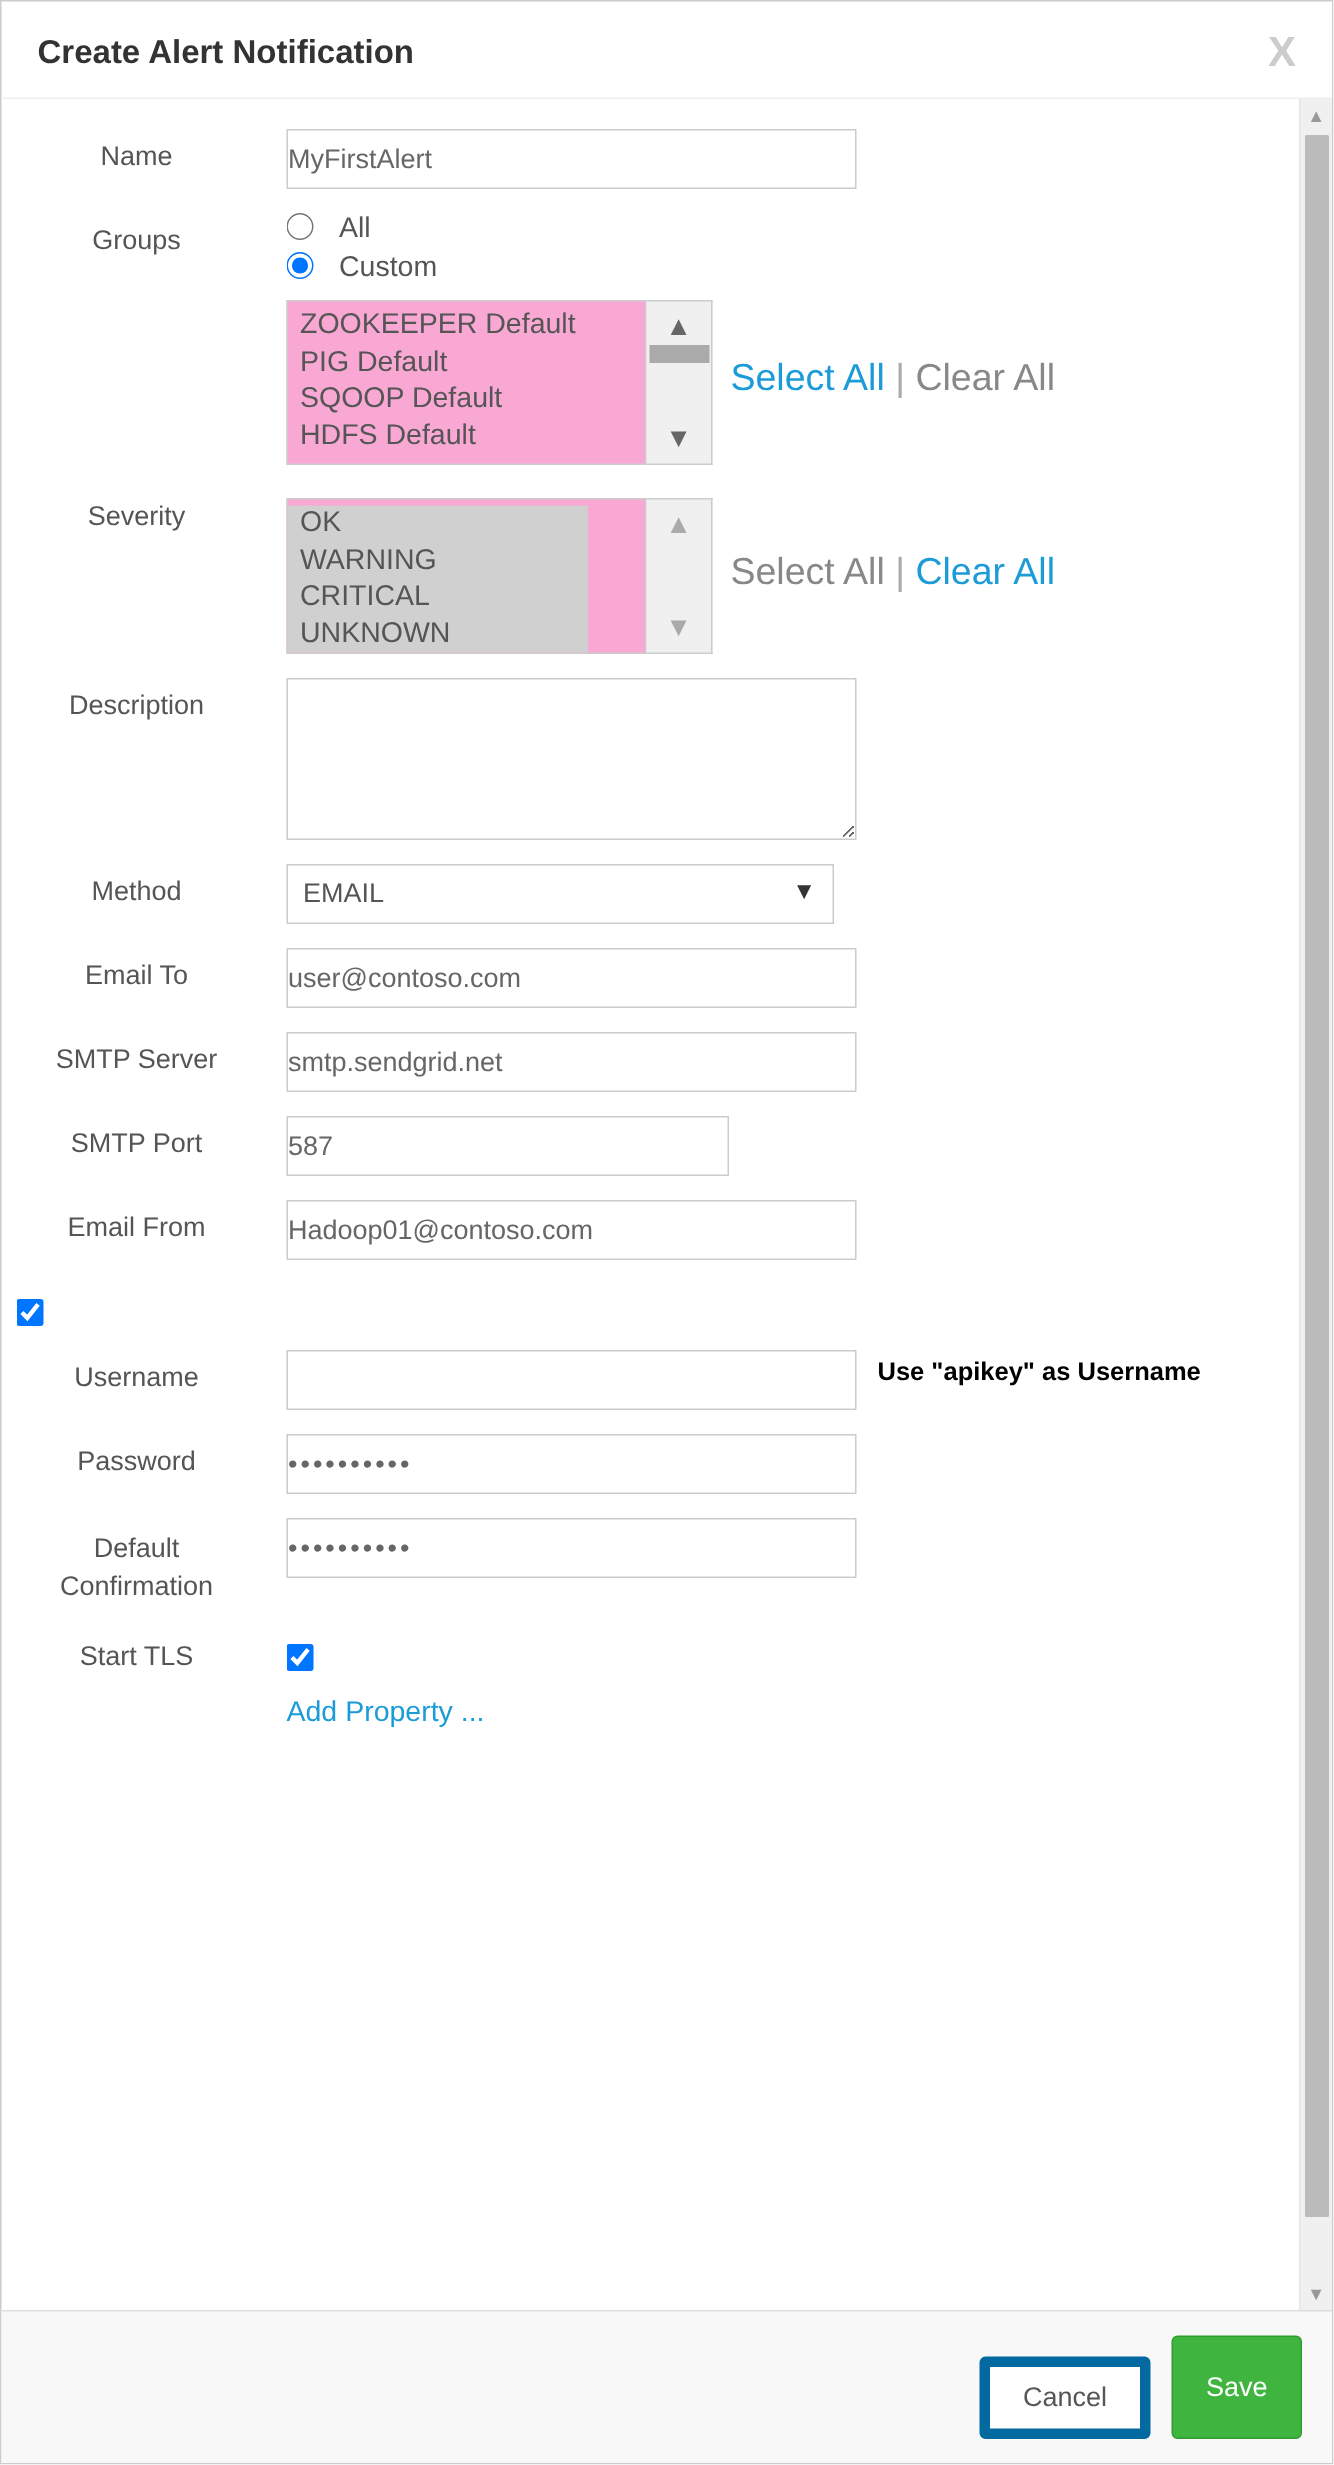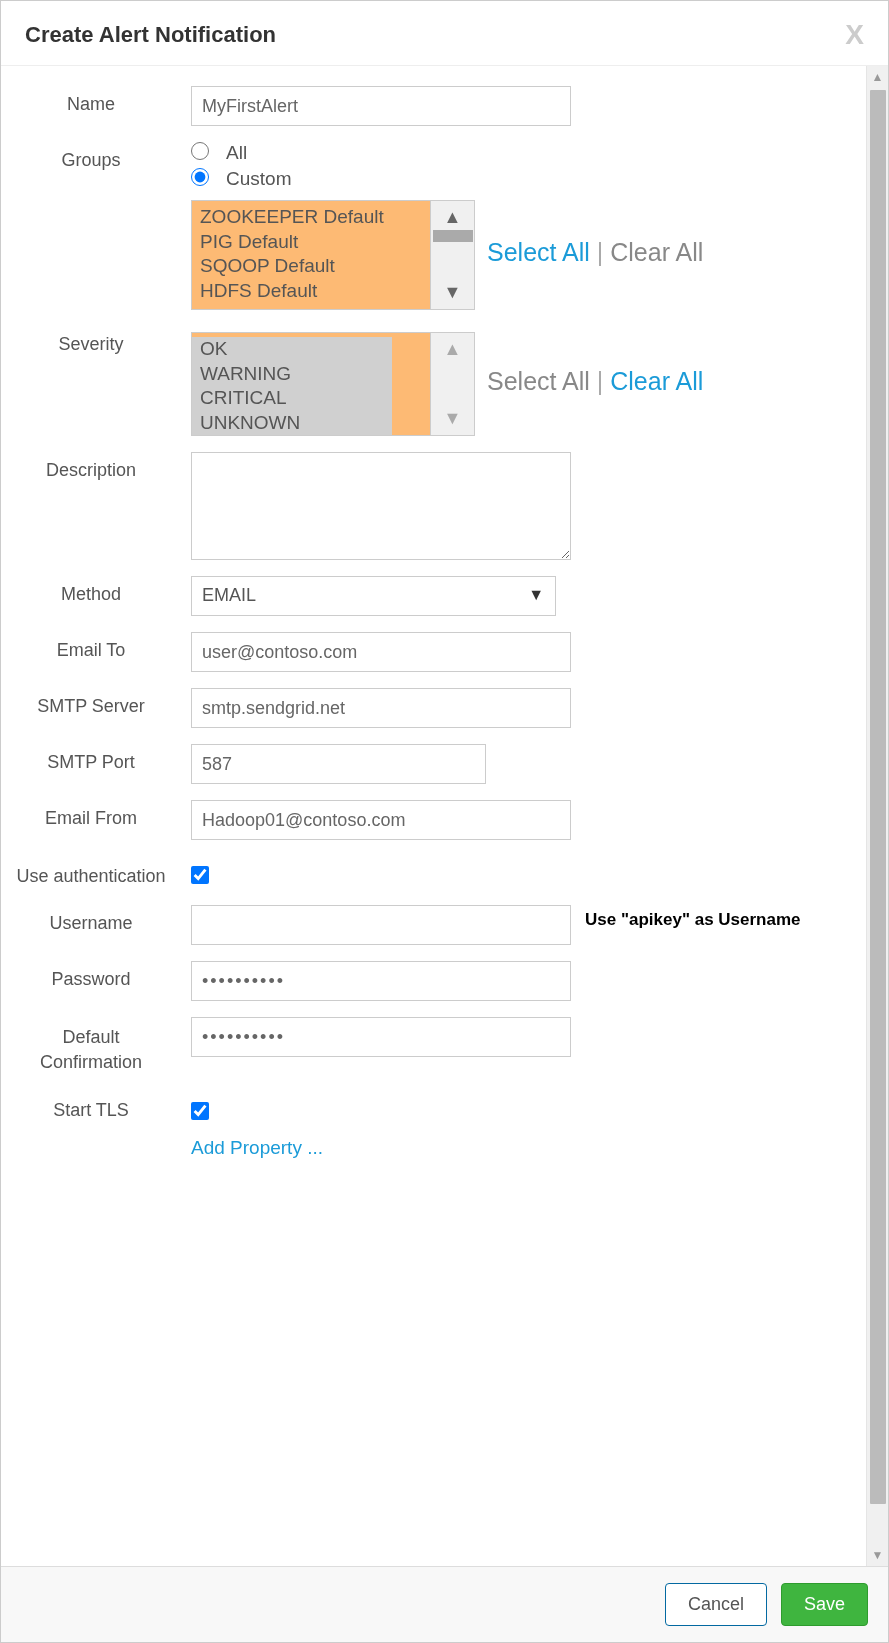--- a/index.html
+++ b/index.html
@@ -95,21 +95,21 @@
       font-size: 18px;
     }
     .form-control-wrap {
       flex: 1;
       display: flex;
       align-items: flex-start;
     }
     .text-input {
       width: 380px;
       height: 40px;
-      padding: 6px 10px;
+      padding: 6px 0;
       border: 1px solid #ccc;
       font-size: 18px;
       color: #666;
     }
     .text-input.medium {
       width: 295px;
     }
     .textarea {
       width: 380px;
       height: 108px;
@@ -135,21 +135,21 @@
     }
     .listbox-container {
       display: flex;
       margin-top: 6px;
     }
     .listbox {
       width: 240px;
       height: 110px;
       border: 1px solid #ccc;
       overflow: hidden;
-      background: #fdba74;
+      background: #f9a8d4;
       padding: 4px 8px;
     }
     .listbox.severity {
       height: 104px;
     }
     .listbox-item {
       font-size: 19px;
       color: #555;
       line-height: 1.3;
       white-space: nowrap;
@@ -250,22 +250,23 @@
       background: #f8f8f8;
     }
     .btn {
       padding: 10px 22px;
       font-size: 18px;
       border-radius: 4px;
       cursor: pointer;
     }
     .btn-cancel {
       background: #fff;
-      border: 1px solid #0369a1;
+      border: 7px solid #0369a1;
       color: #555;
+      margin-top: 14px;
     }
     .btn-save {
       background: #3fb53f;
       border: 1px solid #2e9c2e;
       color: #fff;
     }
     .pw-dots {
       letter-spacing: 2px;
     }
   </style>
@@ -391,21 +392,20 @@
       </div>
 
       <div class="form-row">
         <div class="form-label">Email From</div>
         <div class="form-control-wrap">
           <input class="text-input" value="Hadoop01@contoso.com" style="">
         </div>
       </div>
 
       <div class="form-row">
-        <div class="form-label" style="line-height:1.4;">Use authentication</div>
         <div class="form-control-wrap">
           <input type="checkbox" class="checkbox" checked="" style="">
         </div>
       </div>
 
       <div class="form-row">
         <div class="form-label">Username</div>
         <div class="form-control-wrap">
           <input class="text-input" value="" style="">
           <div class="hint">Use "apikey" as Username</div>

